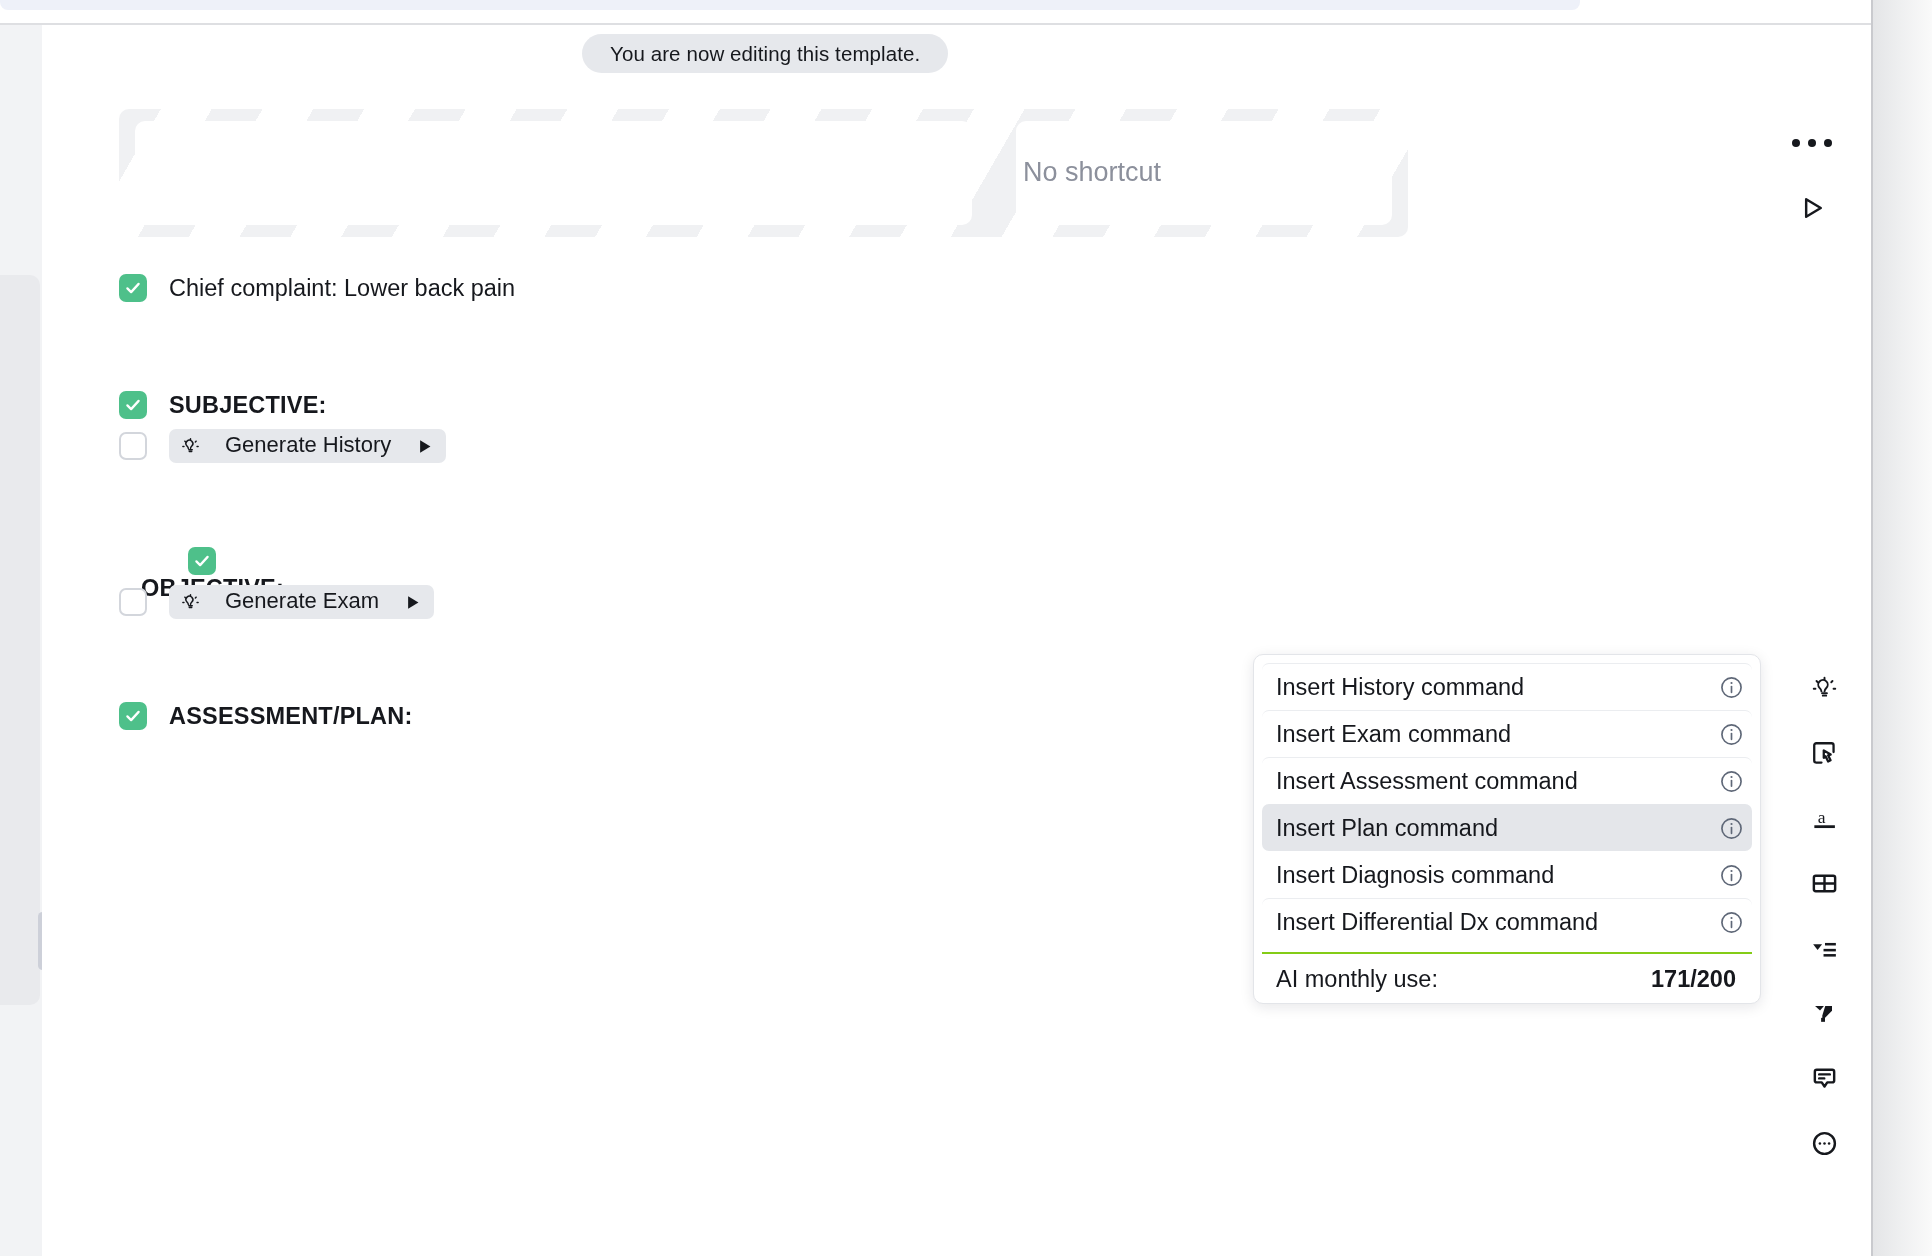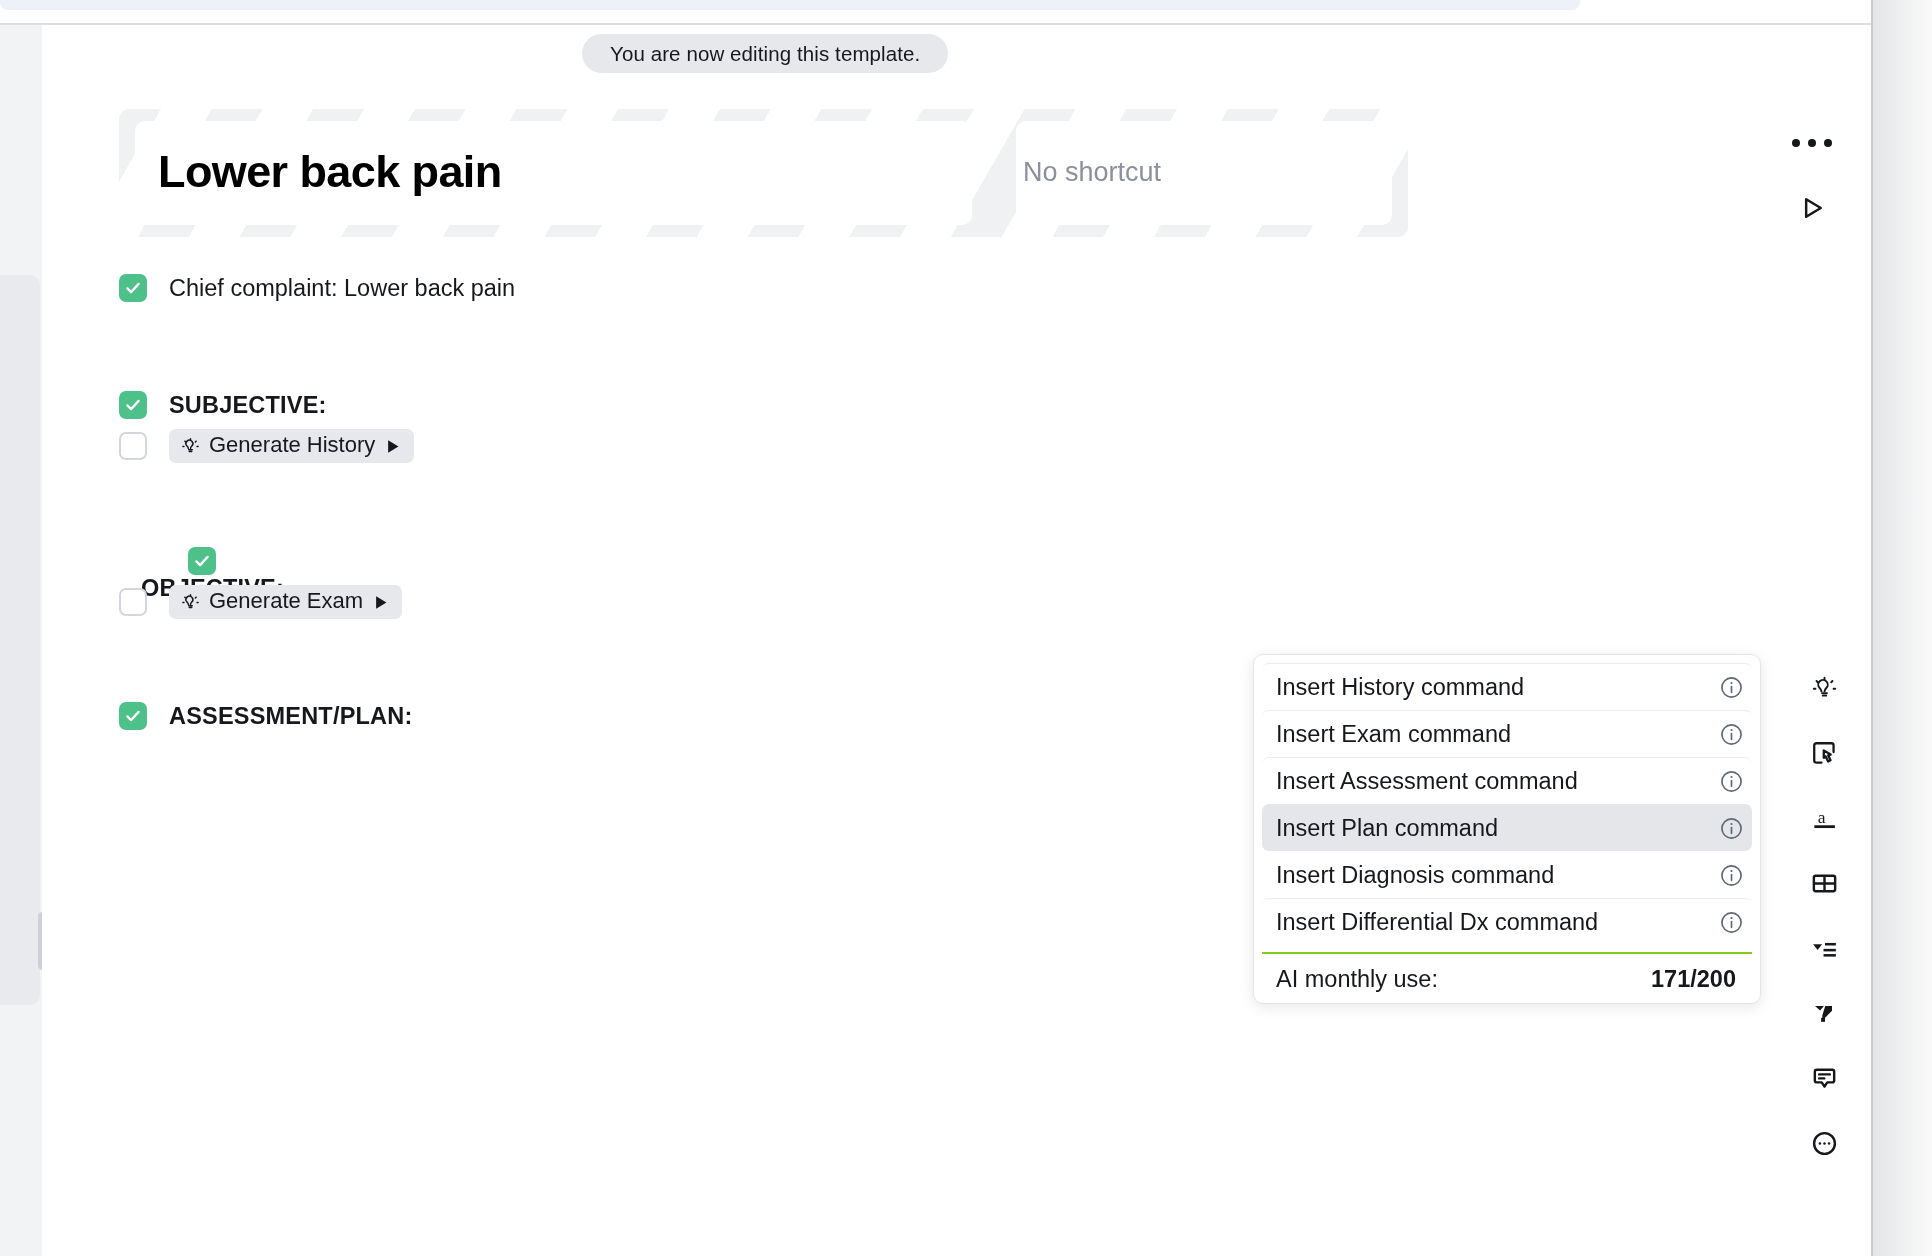--- a/index.html
+++ b/index.html
@@ -174,21 +174,21 @@
   }
   .row-label.bold { font-weight: bold; letter-spacing: 0.2px; }
 
   
   .ai-chip {
     margin-left: 22px;
     height: 34px;
     padding: 0 12px 0 11px;
     display: flex;
     align-items: center;
-    gap: 8px;
+    gap: 24px;
     background: #e6e8ec;
     border-radius: 7px;
     white-space: nowrap;
   }
   .ai-chip-text {
     font-size: 22px;
     color: #16181d;
     line-height: 1;
     position: relative;
     top: -1px;
@@ -283,21 +283,20 @@
   <div class="canvas"></div>
 
   <div class="toast">
     <span>You are now editing this template.</span>
   </div>
 
   <div class="title-banner">
     <div class="banner-slot banner-slot-name"></div>
     <div class="banner-slot banner-slot-shortcut"></div>
   </div>
-  <div class="template-title">Lower back pain</div>
   <div class="template-shortcut">No shortcut</div>
 
   <div class="rail-icon" style="position:absolute; left:1790px; top:121px;">
     <span class="dots-3">
         <i></i>
         <i></i>
         <i></i>
       </span>
   </div>
   <div class="rail-icon" style="position:absolute; left:1790px; top:186px;">

